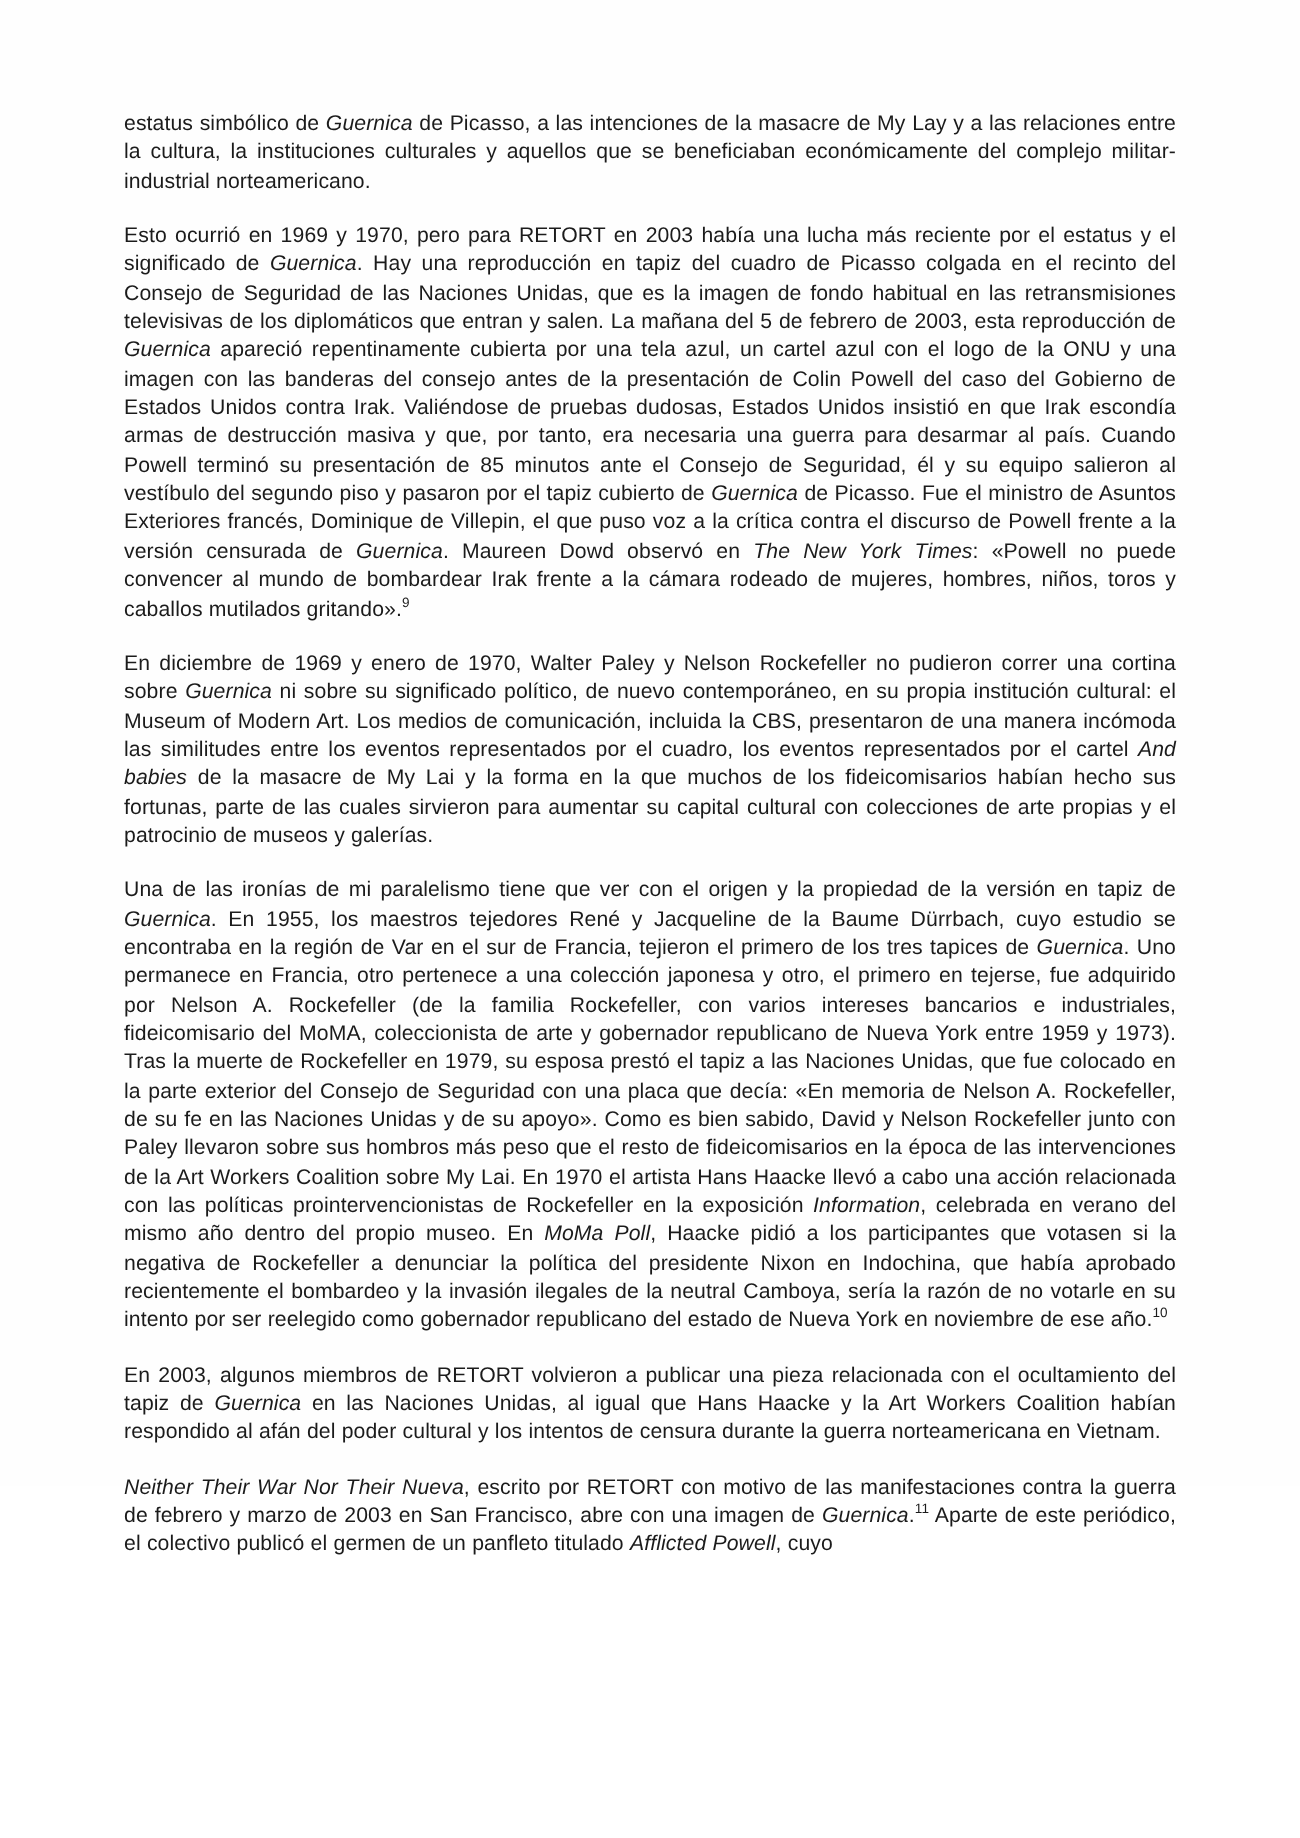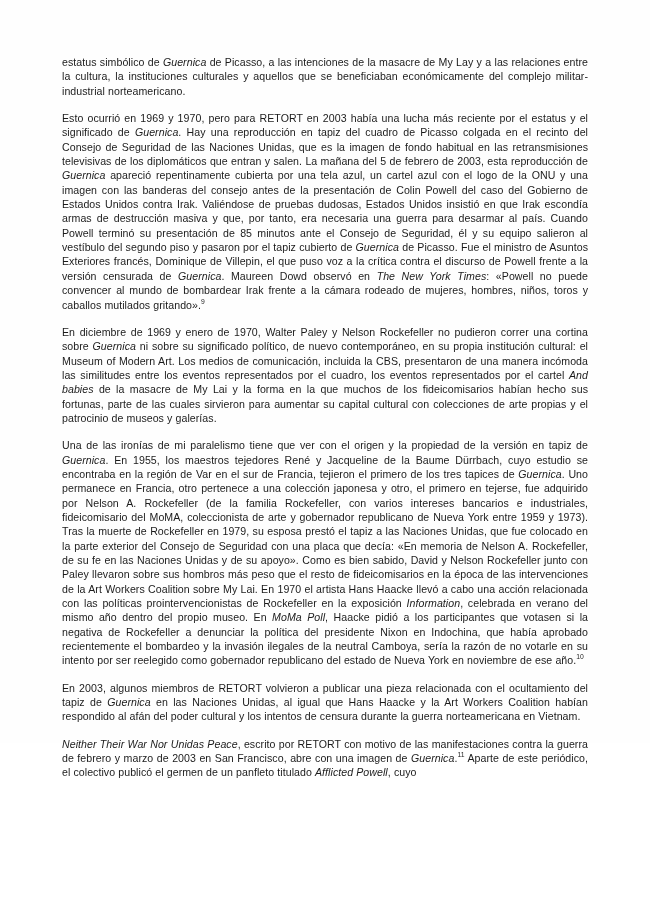--- a/index.html
+++ b/index.html
@@ -54,15 +54,15 @@
 </head>
 <body>
 
 <div class="page">
   <div class="text-column">
     <p class="para">estatus simbólico de <i>Guernica</i> de Picasso, a las intenciones de la masacre de My Lay y a las relaciones entre la cultura, la instituciones culturales y aquellos que se beneficiaban económicamente del complejo militar-industrial norteamericano.</p>
     <p class="para">Esto ocurrió en 1969 y 1970, pero para RETORT en 2003 había una lucha más reciente por el estatus y el significado de <i>Guernica</i>. Hay una reproducción en tapiz del cuadro de Picasso colgada en el recinto del Consejo de Seguridad de las Naciones Unidas, que es la imagen de fondo habitual en las retransmisiones televisivas de los diplomáticos que entran y salen. La mañana del 5 de febrero de 2003, esta reproducción de <i>Guernica</i> apareció repentinamente cubierta por una tela azul, un cartel azul con el logo de la ONU y una imagen con las banderas del consejo antes de la presentación de Colin Powell del caso del Gobierno de Estados Unidos contra Irak. Valiéndose de pruebas dudosas, Estados Unidos insistió en que Irak escondía armas de destrucción masiva y que, por tanto, era necesaria una guerra para desarmar al país. Cuando Powell terminó su presentación de 85 minutos ante el Consejo de Seguridad, él y su equipo salieron al vestíbulo del segundo piso y pasaron por el tapiz cubierto de <i>Guernica</i> de Picasso. Fue el ministro de Asuntos Exteriores francés, Dominique de Villepin, el que puso voz a la crítica contra el discurso de Powell frente a la versión censurada de <i>Guernica</i>. Maureen Dowd observó en <i>The New York Times</i>: «Powell no puede convencer al mundo de bombardear Irak frente a la cámara rodeado de mujeres, hombres, niños, toros y caballos mutilados gritando».<sup>9</sup></p>
     <p class="para">En diciembre de 1969 y enero de 1970, Walter Paley y Nelson Rockefeller no pudieron correr una cortina sobre <i>Guernica</i> ni sobre su significado político, de nuevo contemporáneo, en su propia institución cultural: el Museum of Modern Art. Los medios de comunicación, incluida la CBS, presentaron de una manera incómoda las similitudes entre los eventos representados por el cuadro, los eventos representados por el cartel <i>And babies</i> de la masacre de My Lai y la forma en la que muchos de los fideicomisarios habían hecho sus fortunas, parte de las cuales sirvieron para aumentar su capital cultural con colecciones de arte propias y el patrocinio de museos y galerías.</p>
     <p class="para">Una de las ironías de mi paralelismo tiene que ver con el origen y la propiedad de la versión en tapiz de <i>Guernica</i>. En 1955, los maestros tejedores René y Jacqueline de la Baume Dürrbach, cuyo estudio se encontraba en la región de Var en el sur de Francia, tejieron el primero de los tres tapices de <i>Guernica</i>. Uno permanece en Francia, otro pertenece a una colección japonesa y otro, el primero en tejerse, fue adquirido por Nelson A. Rockefeller (de la familia Rockefeller, con varios intereses bancarios e industriales, fideicomisario del MoMA, coleccionista de arte y gobernador republicano de Nueva York entre 1959 y 1973). Tras la muerte de Rockefeller en 1979, su esposa prestó el tapiz a las Naciones Unidas, que fue colocado en la parte exterior del Consejo de Seguridad con una placa que decía: «En memoria de Nelson A. Rockefeller, de su fe en las Naciones Unidas y de su apoyo». Como es bien sabido, David y Nelson Rockefeller junto con Paley llevaron sobre sus hombros más peso que el resto de fideicomisarios en la época de las intervenciones de la Art Workers Coalition sobre My Lai. En 1970 el artista Hans Haacke llevó a cabo una acción relacionada con las políticas prointervencionistas de Rockefeller en la exposición <i>Information</i>, celebrada en verano del mismo año dentro del propio museo. En <i>MoMa Poll</i>, Haacke pidió a los participantes que votasen si la negativa de Rockefeller a denunciar la política del presidente Nixon en Indochina, que había aprobado recientemente el bombardeo y la invasión ilegales de la neutral Camboya, sería la razón de no votarle en su intento por ser reelegido como gobernador republicano del estado de Nueva York en noviembre de ese año.<sup>10</sup></p>
     <p class="para">En 2003, algunos miembros de RETORT volvieron a publicar una pieza relacionada con el ocultamiento del tapiz de <i>Guernica</i> en las Naciones Unidas, al igual que Hans Haacke y la Art Workers Coalition habían respondido al afán del poder cultural y los intentos de censura durante la guerra norteamericana en Vietnam.</p>
-    <p class="para"><i>Neither Their War Nor Unidas Peace</i>, escrito por RETORT con motivo de las manifestaciones contra la guerra de febrero y marzo de 2003 en San Francisco, abre con una imagen de <i>Guernica</i>.<sup>11</sup> Aparte de este periódico, el colectivo publicó el germen de un panfleto titulado <i>Afflicted Powell</i>, cuyo</p>
+    <p class="para"><i>Neither Their War Nor Their Nueva</i>, escrito por RETORT con motivo de las manifestaciones contra la guerra de febrero y marzo de 2003 en San Francisco, abre con una imagen de <i>Guernica</i>.<sup>11</sup> Aparte de este periódico, el colectivo publicó el germen de un panfleto titulado <i>Afflicted Powell</i>, cuyo</p>
   </div>
 </div>
 
 </body></html>

